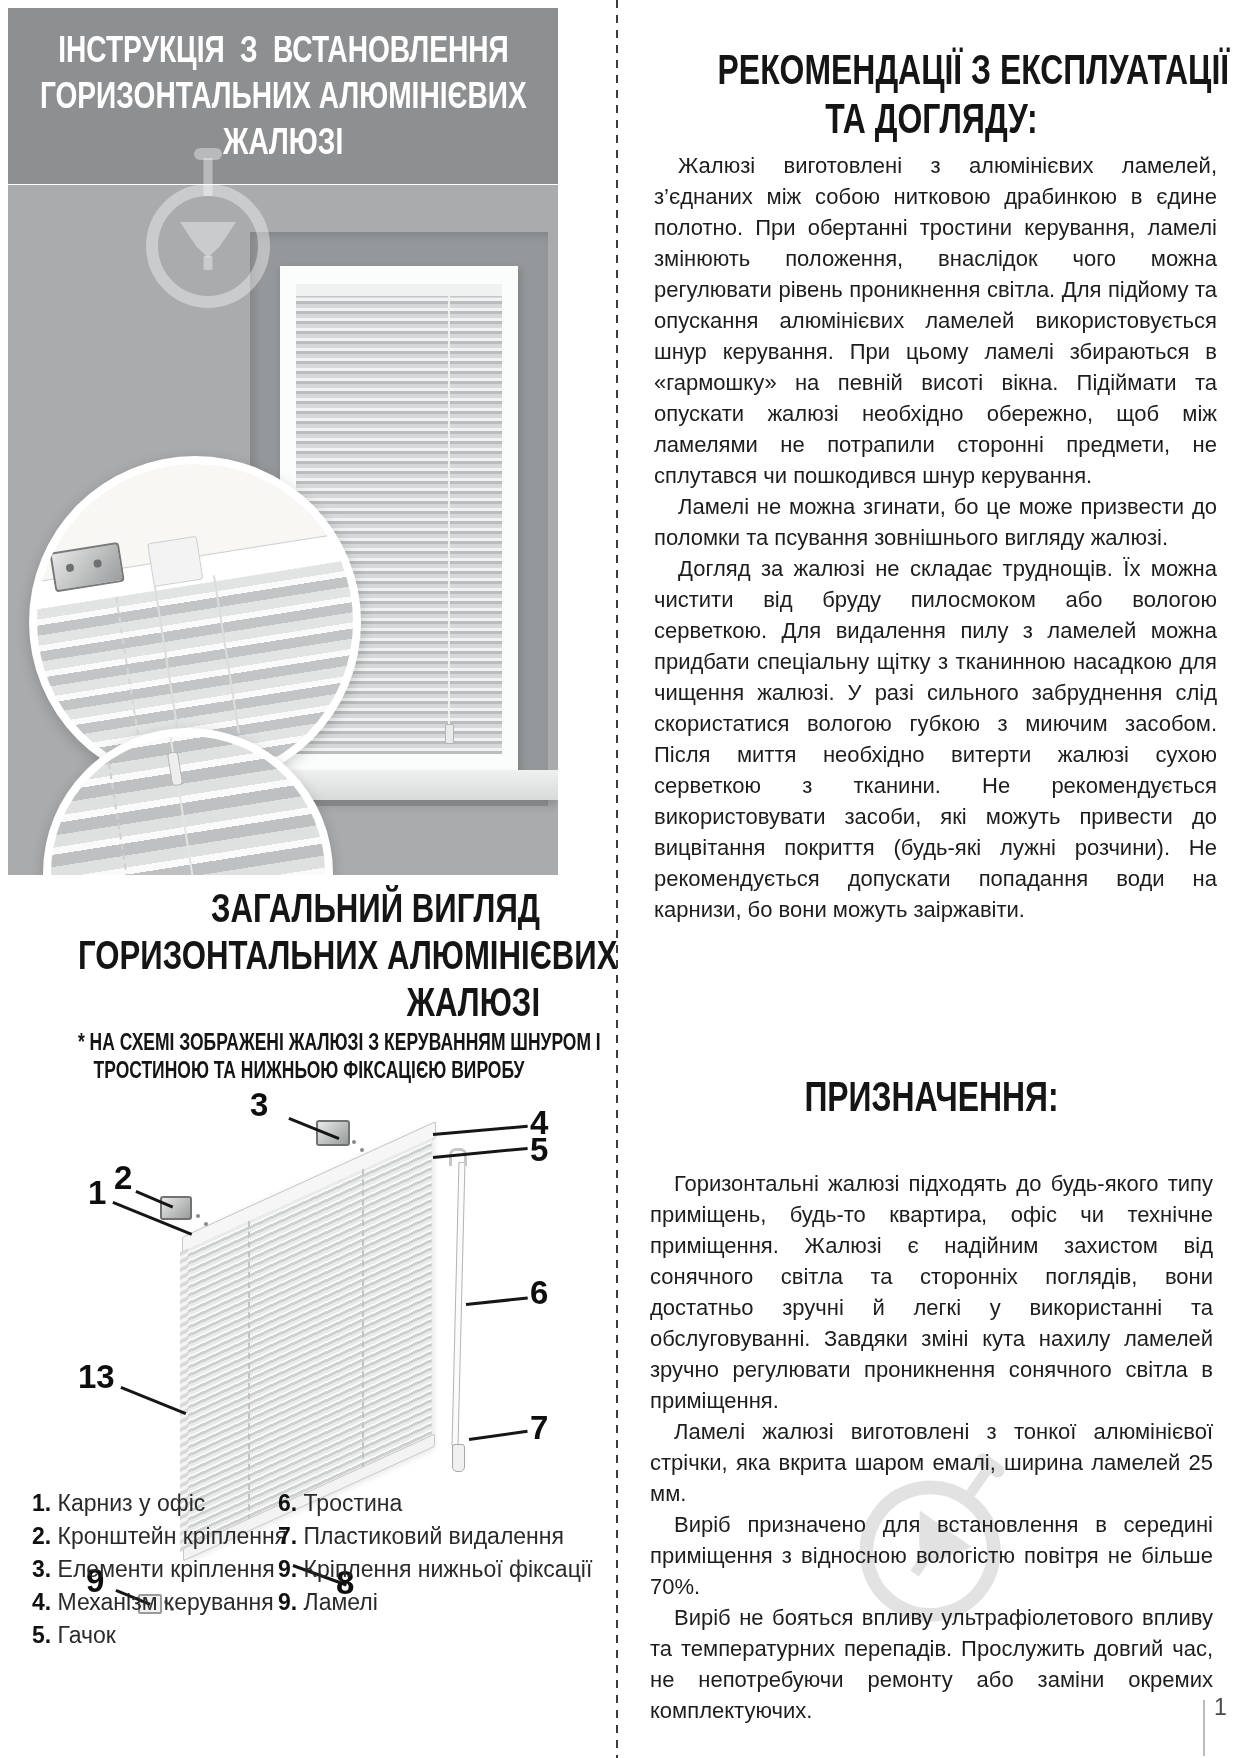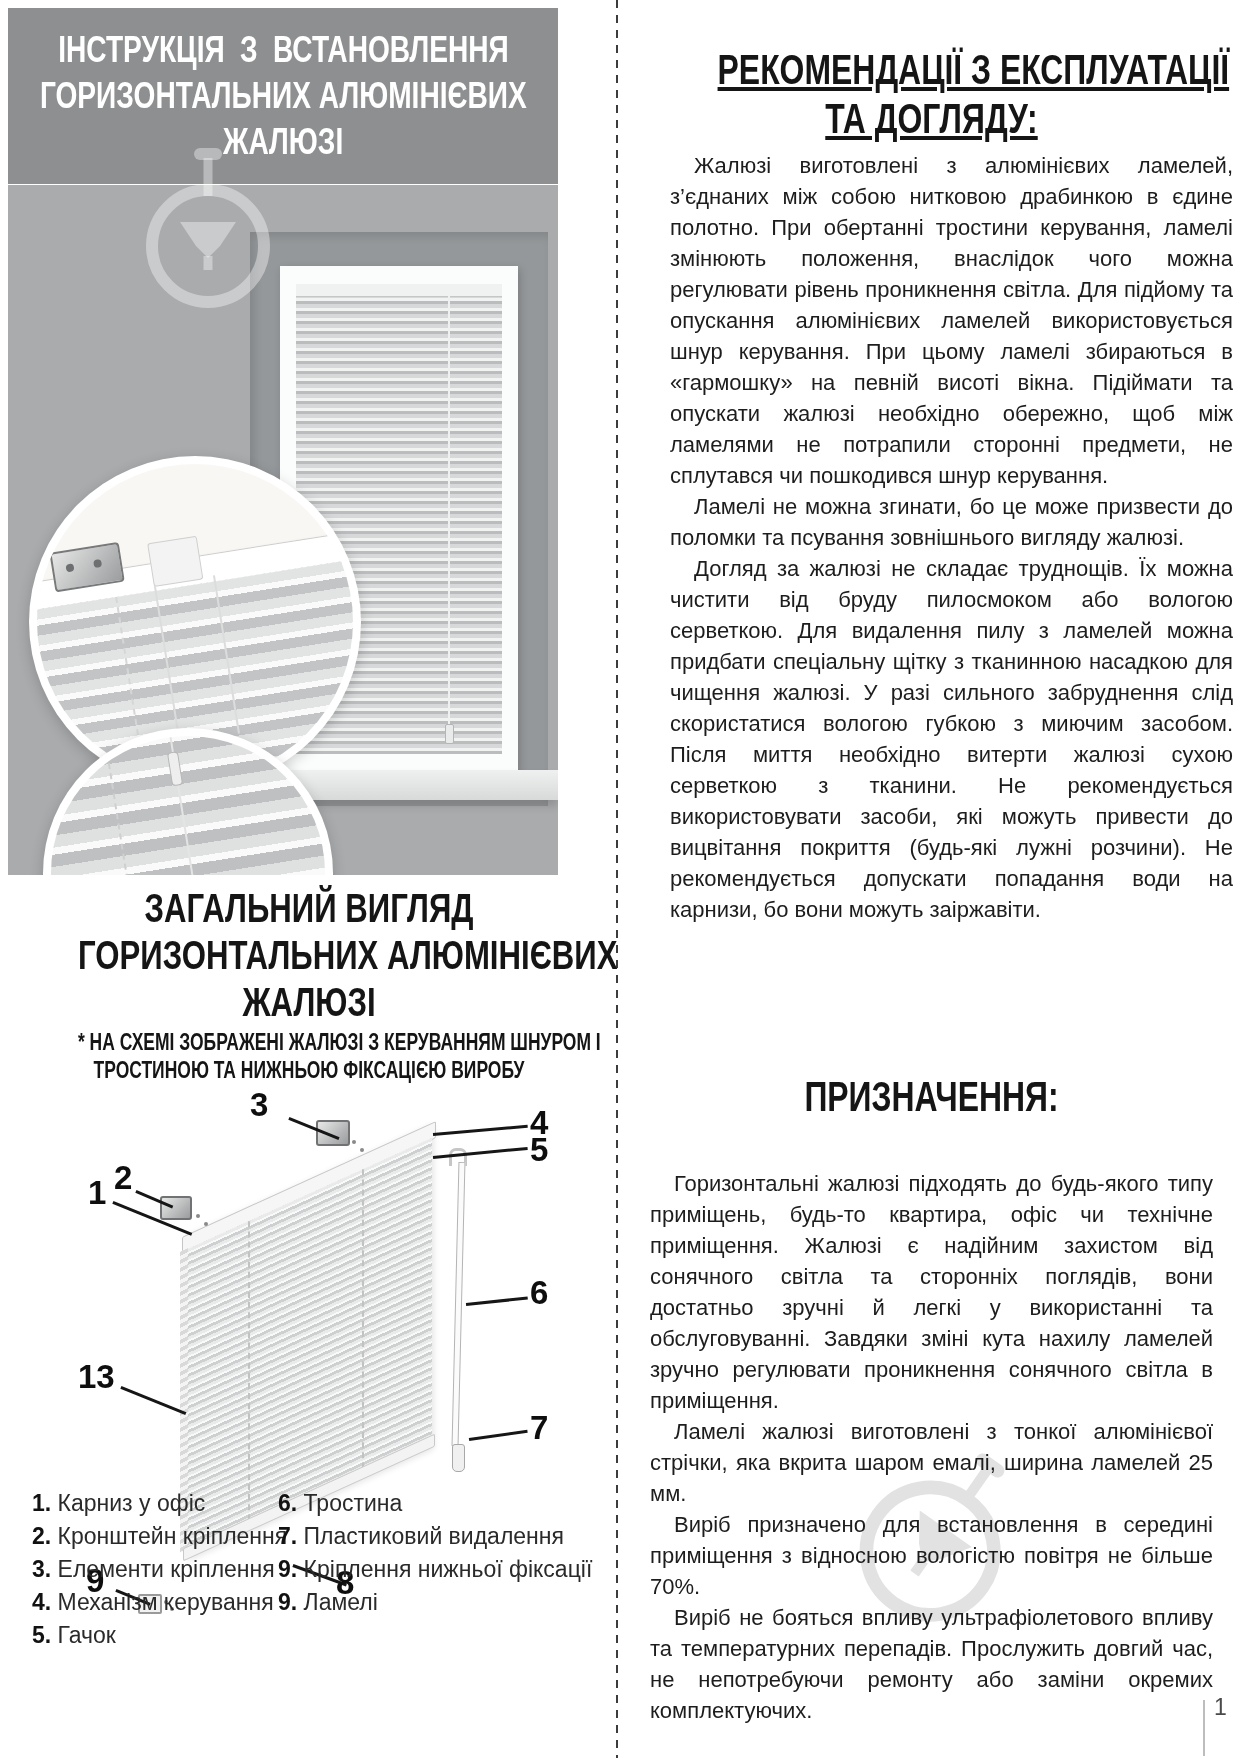--- a/index.html
+++ b/index.html
@@ -48,21 +48,21 @@
   .in2{left:35px;top:543px;width:274px;height:274px;}
   .in2 .slats{position:absolute;left:0;top:0;right:0;height:230px;
      background:repeating-linear-gradient(180deg,#dfe1e1 0 12px,#fafafa 12px 19px,#bec0c1 19px 31px);}
   .in2 .ladder{position:absolute;left:120px;top:0;height:230px;border-left:2px dashed #cfcfcf;}
   .in2 .cord{position:absolute;left:185px;top:0;width:2px;height:240px;background:#e4e4e4;}
   .in2 .conn{position:absolute;left:180px;top:60px;width:9px;height:32px;background:#eee;
      border:1px solid #b7b7b7;border-radius:4px;}
   
   .wm{pointer-events:none;}
   
-  .ov-head{left:5px;top:885px;width:608px;}
+  .ov-head{left:5px;top:885px;width:608px;text-align:right;}
   .ov-head .line{font-size:41px;line-height:47px;}
   .ov-note{left:5px;top:1028px;width:608px;}
   .ov-note .line{font-size:23px;line-height:28px;}
   
   .blinds{left:186px;top:1235px;width:246px;height:325px;transform:skewY(-24.5deg);
           transform-origin:0 0;background:#efefef;box-shadow:2px 2px 6px rgba(0,0,0,.1);}
   .blinds .slats{position:absolute;left:0;top:15px;right:0;bottom:11px;
      background:repeating-linear-gradient(180deg,#e9eaea 0 3px,#f9f9f9 3px 5px,#cecfd0 5px 8px);}
   .blinds .rail{position:absolute;left:-4px;top:0;right:-4px;height:15px;background:#f6f6f6;
      border:1px solid #c6c6c6;border-radius:2px;}
@@ -87,25 +87,25 @@
   
   .legend{font-size:23px;line-height:33px;color:#2a2a2a;}
   .legend .item{white-space:nowrap;}
   .legend b{font-weight:700;color:#111;}
   .lg1{left:32px;top:1487px;width:248px;}
   .lg2{left:278px;top:1487px;width:338px;}
   
   .divider{left:616px;top:0;width:2px;height:1758px;
      background:repeating-linear-gradient(180deg,#3c3c3c 0 8px,transparent 8px 15px);}
   
-  .rc-head{left:650px;top:45px;width:563px;text-decoration:underline;}
+  .rc-head{left:650px;top:45px;width:563px;}
   .rc-head .line,.pz-head .line{font-size:42px;line-height:49px;}
   .rbody{width:563px;font-size:22px;line-height:31px;text-align:justify;color:#1d1d1d;}
   .rbody p{margin:0;text-indent:24px;}
-  .rb1{left:670px;top:150px;}
+  .rb1{left:654px;top:150px;}
   .pz-head{left:650px;top:1072px;width:563px;text-align:center;}
   .rb2{left:650px;top:1168px;}
   
   .pg-line{left:1203px;top:1700px;width:2px;height:56px;background:#bdbdbd;}
   .pg-num{left:1214px;top:1694px;font-size:23px;color:#4a4a4a;}
 </style>
 </head>
 <body>
 
 <div class="page">

